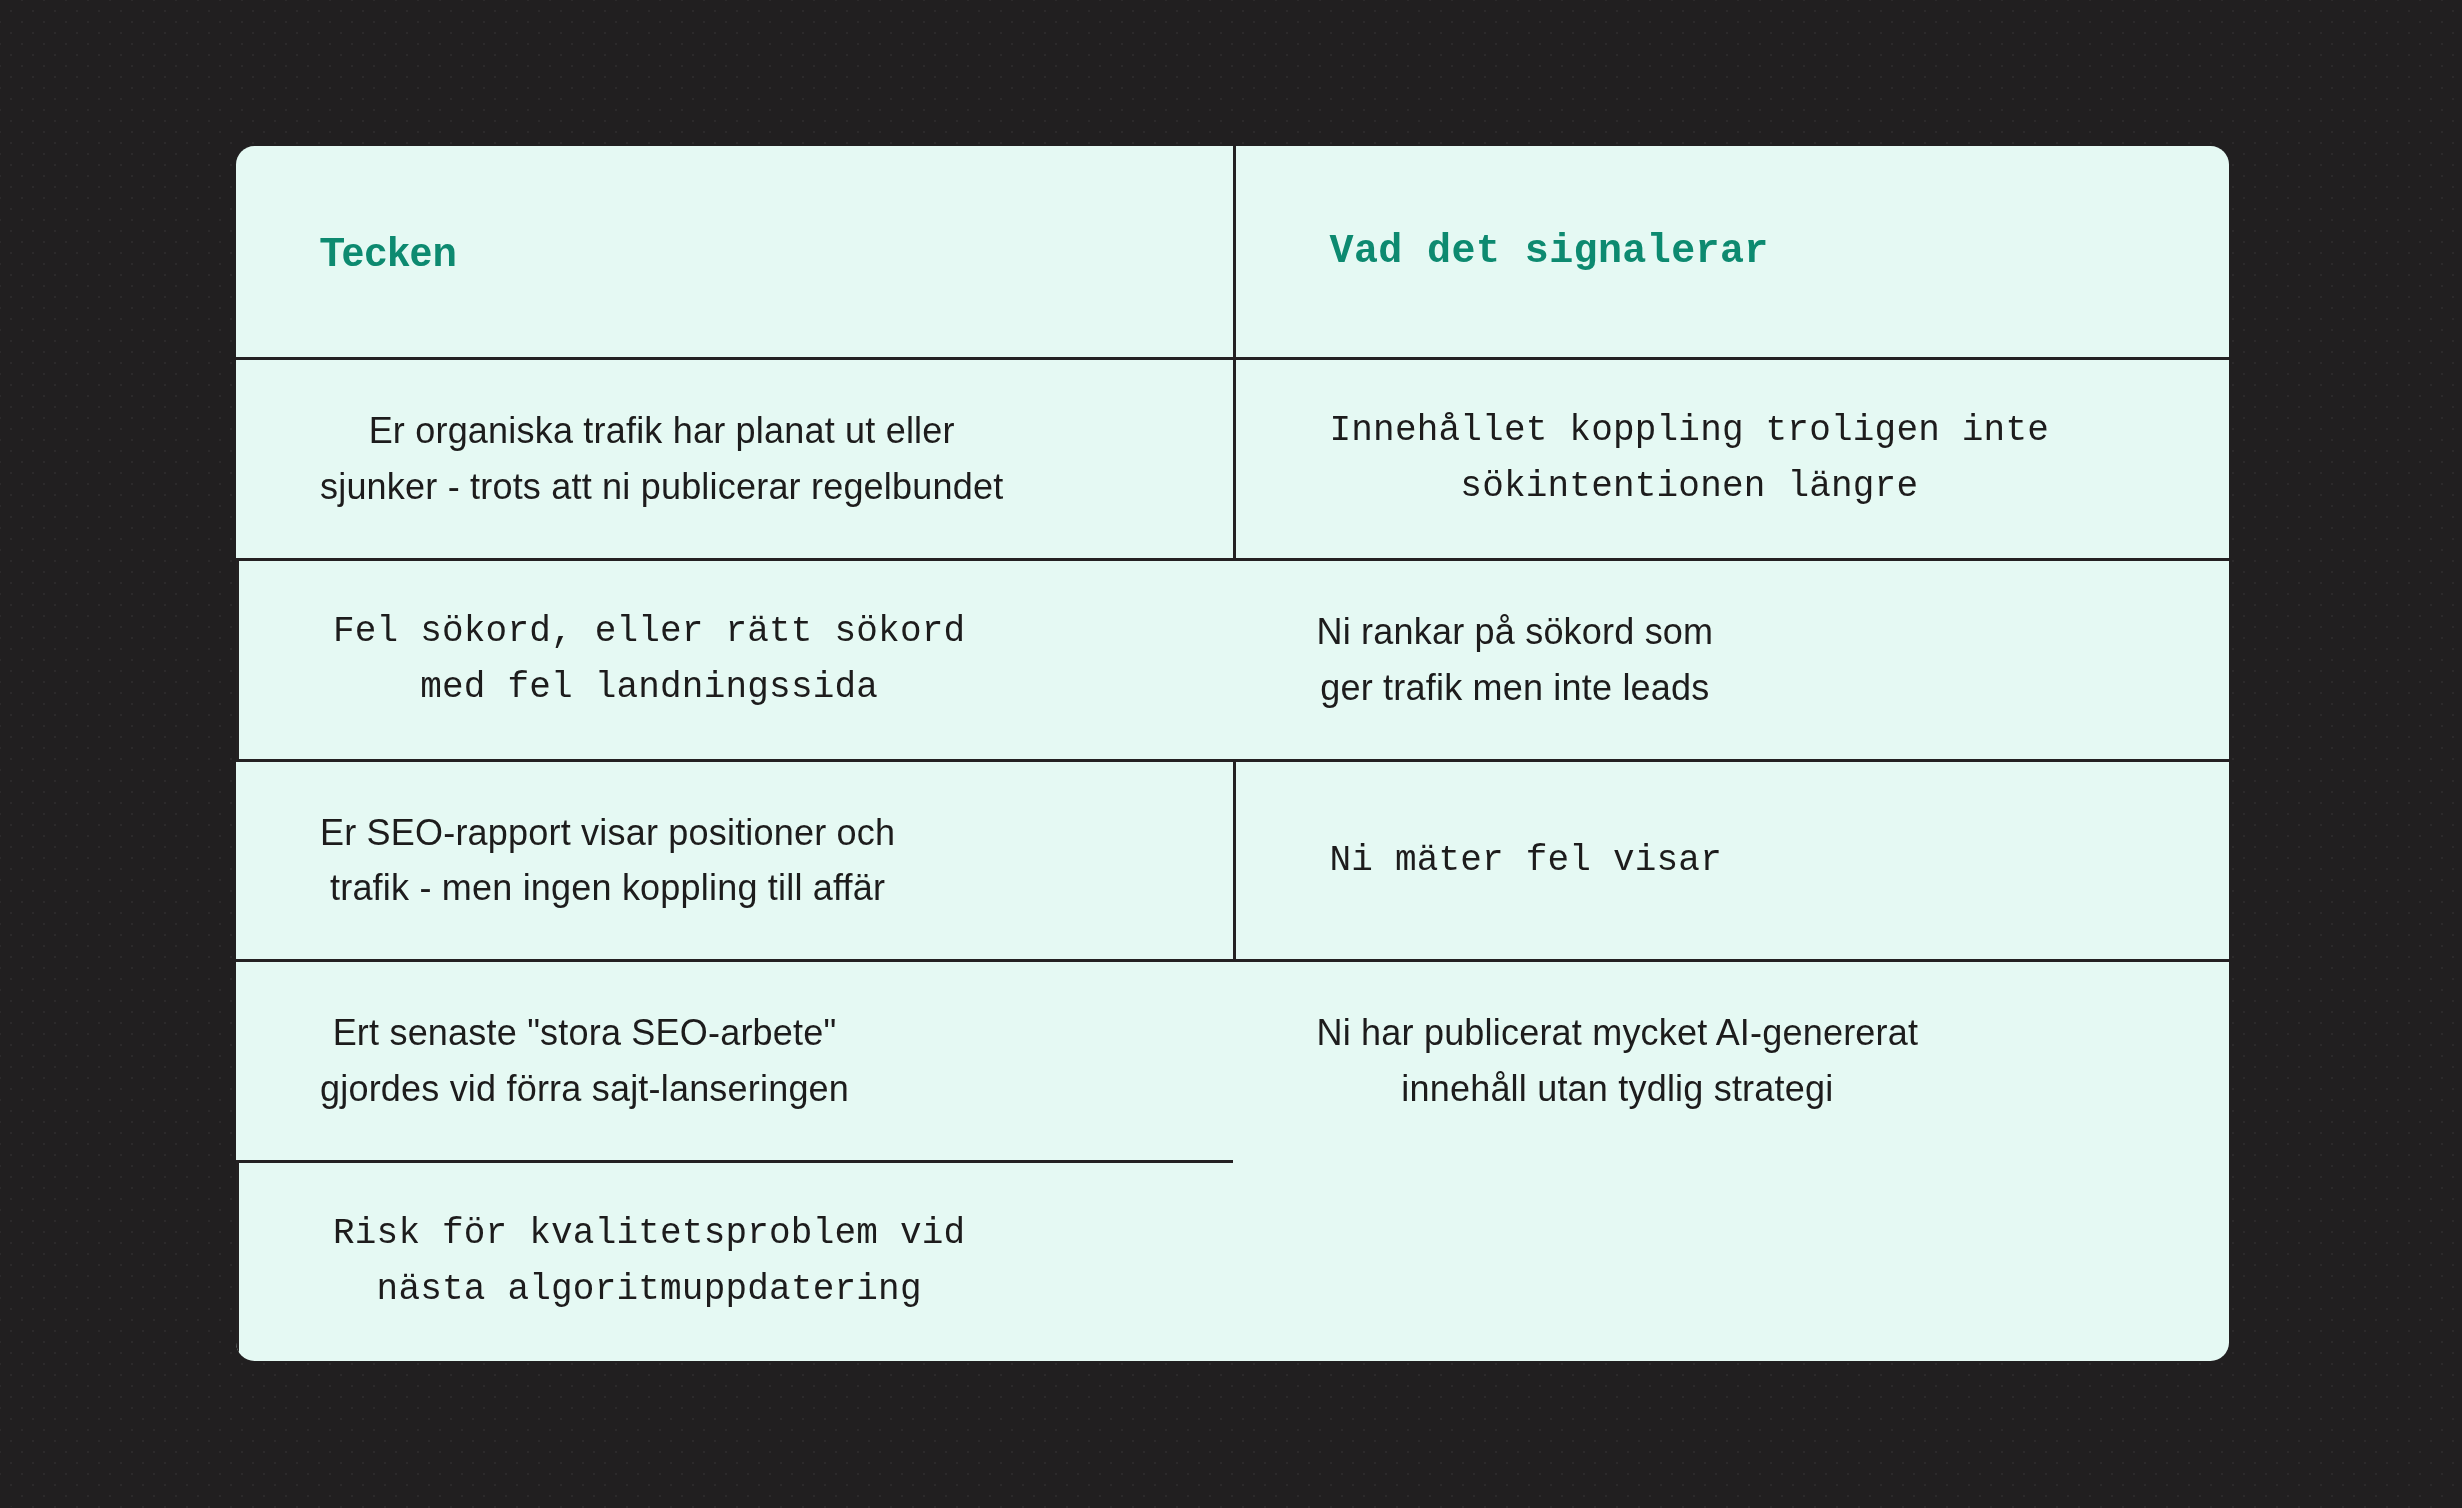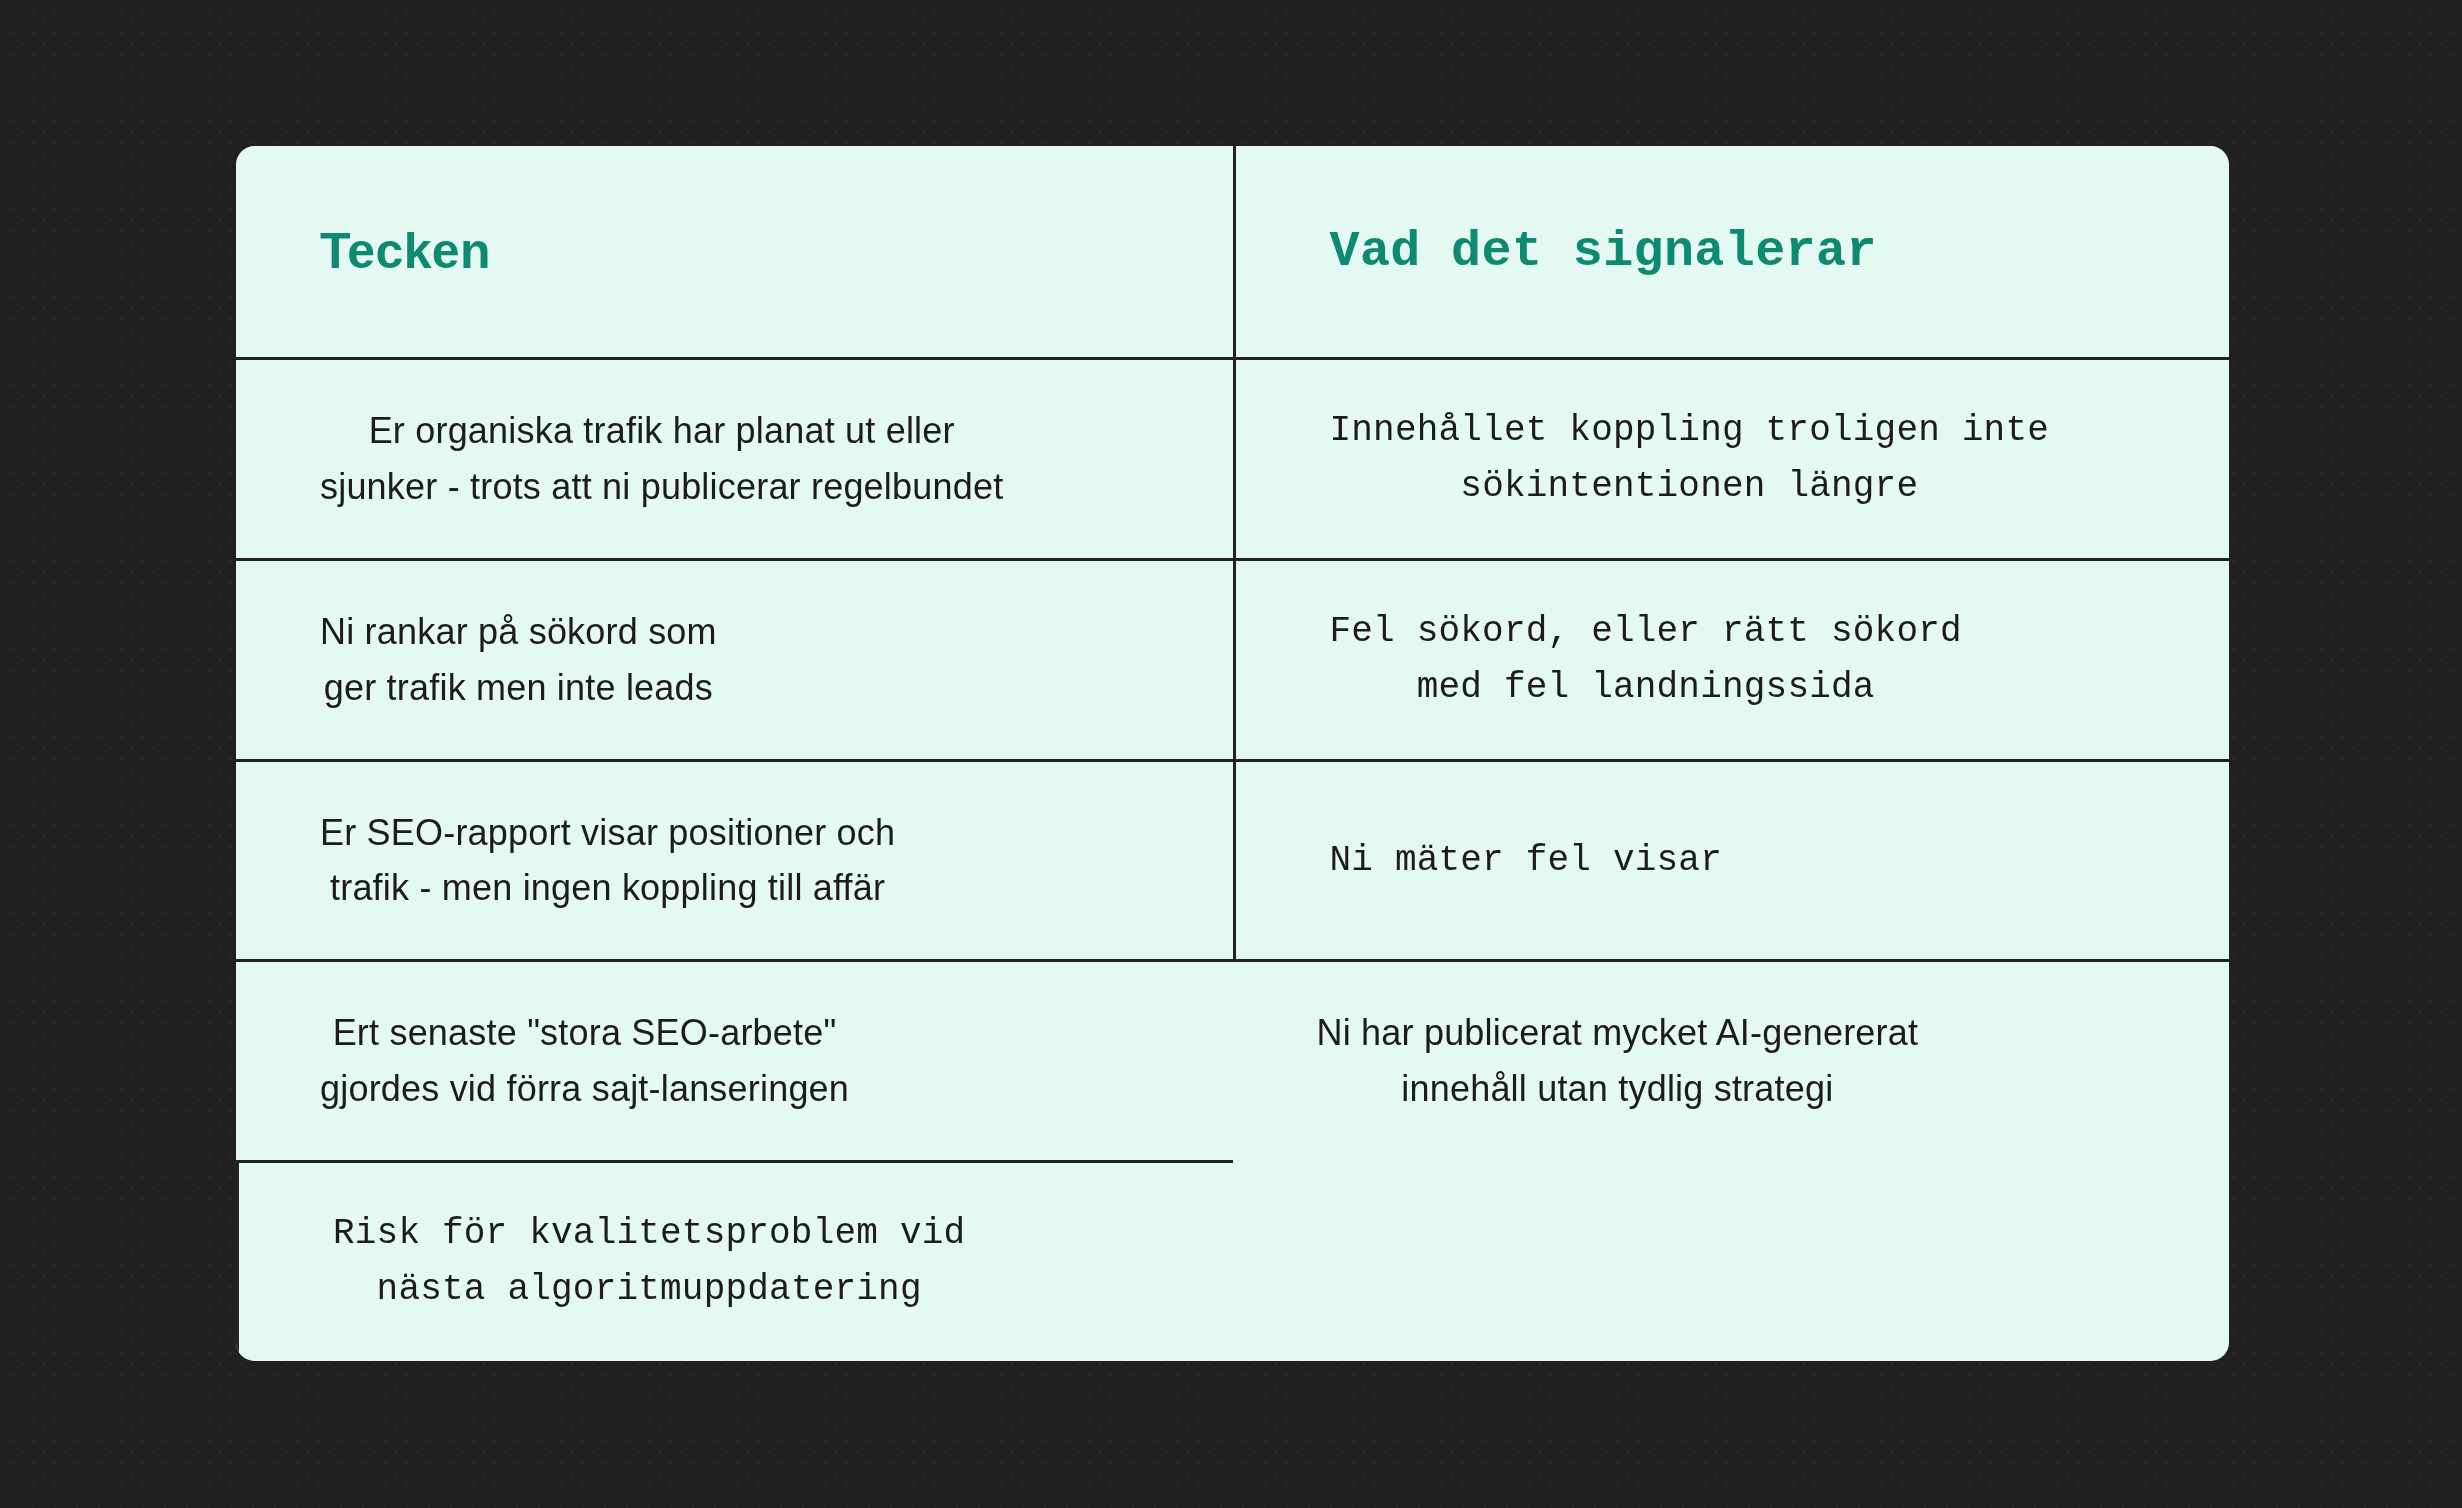--- a/index.html
+++ b/index.html
@@ -58,43 +58,43 @@
     border-left: 3.4px solid var(--line);
     padding-left: 94px;
     font-family: Liberation Mono, monospace;
   }
   .cell.body-row {
     border-top: 3.4px solid var(--line);
     text-align: center;
   }
   .cell.head {
     color: var(--accent);
-    font-size: 50px;
+    font-size: 40px;
     font-weight: 700;
     letter-spacing: 0.4px;
   }
 </style>
 </head>
 <body>
 
 <div class="page">
   <div class="table-card">
 
     <div class="cell head col1">Tecken</div>
     <div class="cell head col2">Vad det signalerar</div>
 
     <div class="cell body-row col1">Er organiska trafik har planat ut eller
 sjunker - trots att ni publicerar regelbundet</div>
     <div class="cell body-row col2">Innehållet koppling troligen inte
 sökintentionen längre</div>
 
+    <div class="cell body-row col2">Fel sökord, eller rätt sökord
+med fel landningssida</div>
     <div class="cell body-row col1">Ni rankar på sökord som
 ger trafik men inte leads</div>
-    <div class="cell body-row col2">Fel sökord, eller rätt sökord
-med fel landningssida</div>
 
     <div class="cell body-row col1">Er SEO-rapport visar positioner och
 trafik - men ingen koppling till affär</div>
     <div class="cell body-row col2">Ni mäter fel visar</div>
 
     <div class="cell body-row col1">Ert senaste "stora SEO-arbete"
 gjordes vid förra sajt-lanseringen</div>
 
     <div class="cell body-row col1">Ni har publicerat mycket AI-genererat
 innehåll utan tydlig strategi</div>

